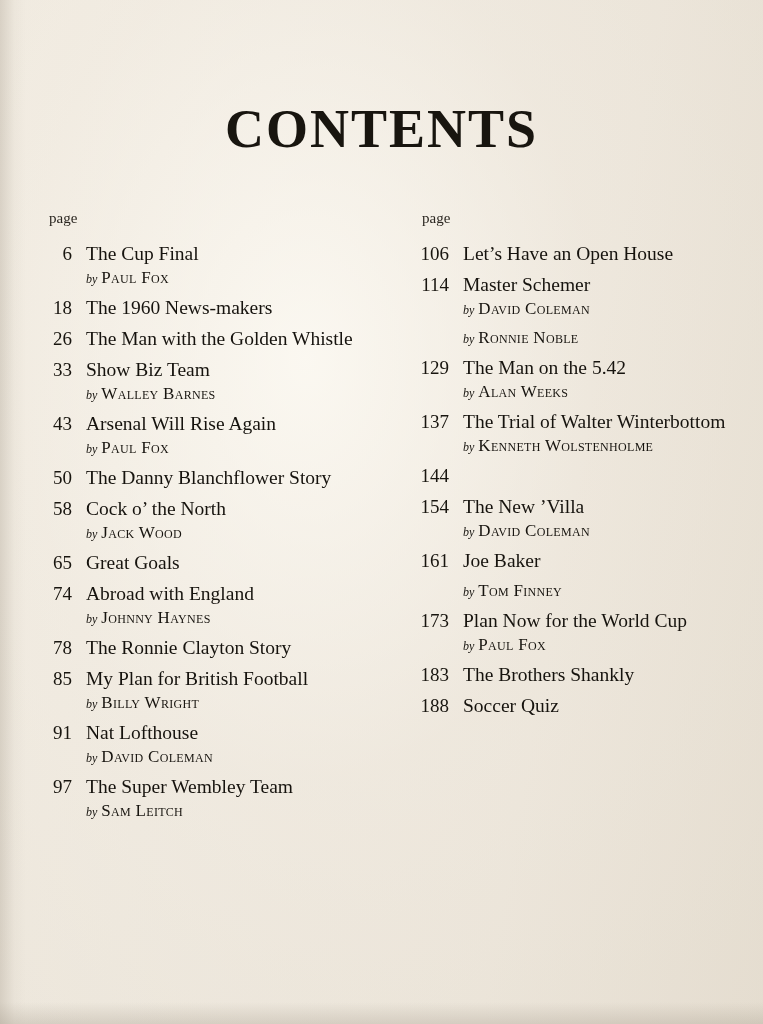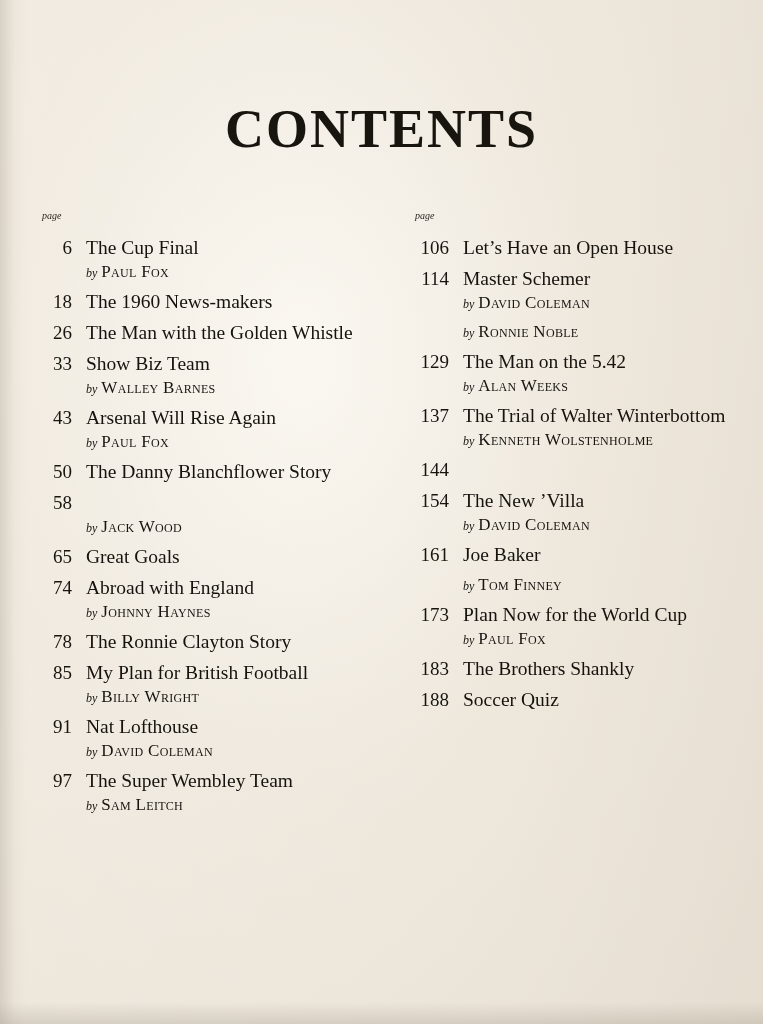--- a/index.html
+++ b/index.html
@@ -54,26 +54,25 @@
     color: #18150f;
   }
   .col {
     position: absolute;
     top: 210px;
   }
   .col-left { left: 30px; width: 360px; }
   .col-right { left: 403px; width: 350px; }
 
   .page-word {
-    font-size: 10px;
+    font-size: 15px;
     font-family: "Liberation Serif", serif;
     color: #2a2620;
     margin-bottom: 16px;
-    margin-left: 12px;
-    font-style: italic;
+    margin-left: 19px;
   }
 
   .entry {
     position: relative;
     margin-bottom: 9px;
   }
   .row {
     display: flex;
     align-items: baseline;
   }
@@ -160,20 +159,21 @@
         </div>
         <div class="entry">
           <div class="row">
             <span class="num">50</span>
             <span class="title">The Danny Blanchflower Story</span>
           </div>
         </div>
         <div class="entry">
           <div class="row">
             <span class="num">58</span>
+            <span class="title">Cock o’ the North</span>
           </div>
           <div class="byline"><span class="by-word">by</span><span class="author">Jack Wood</span></div>
         </div>
         <div class="entry">
           <div class="row">
             <span class="num">65</span>
             <span class="title">Great Goals</span>
           </div>
         </div>
         <div class="entry">

